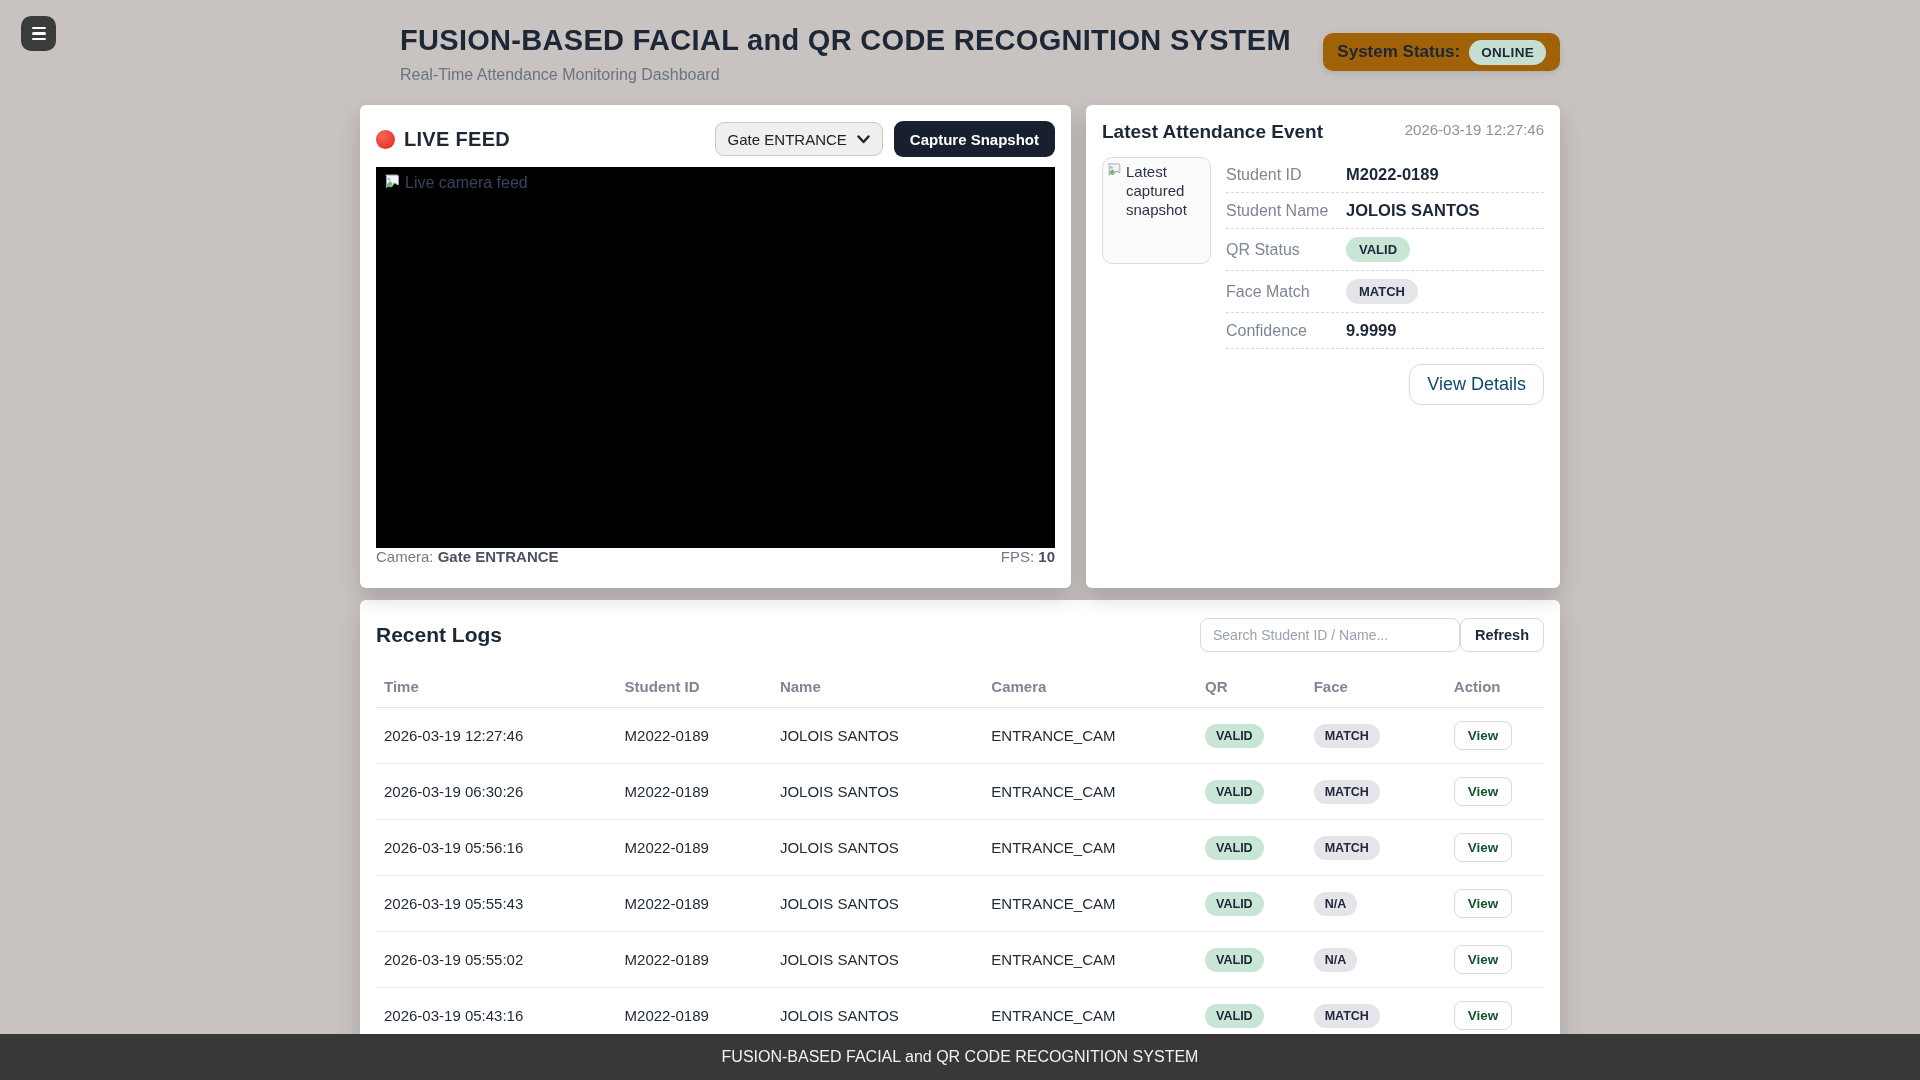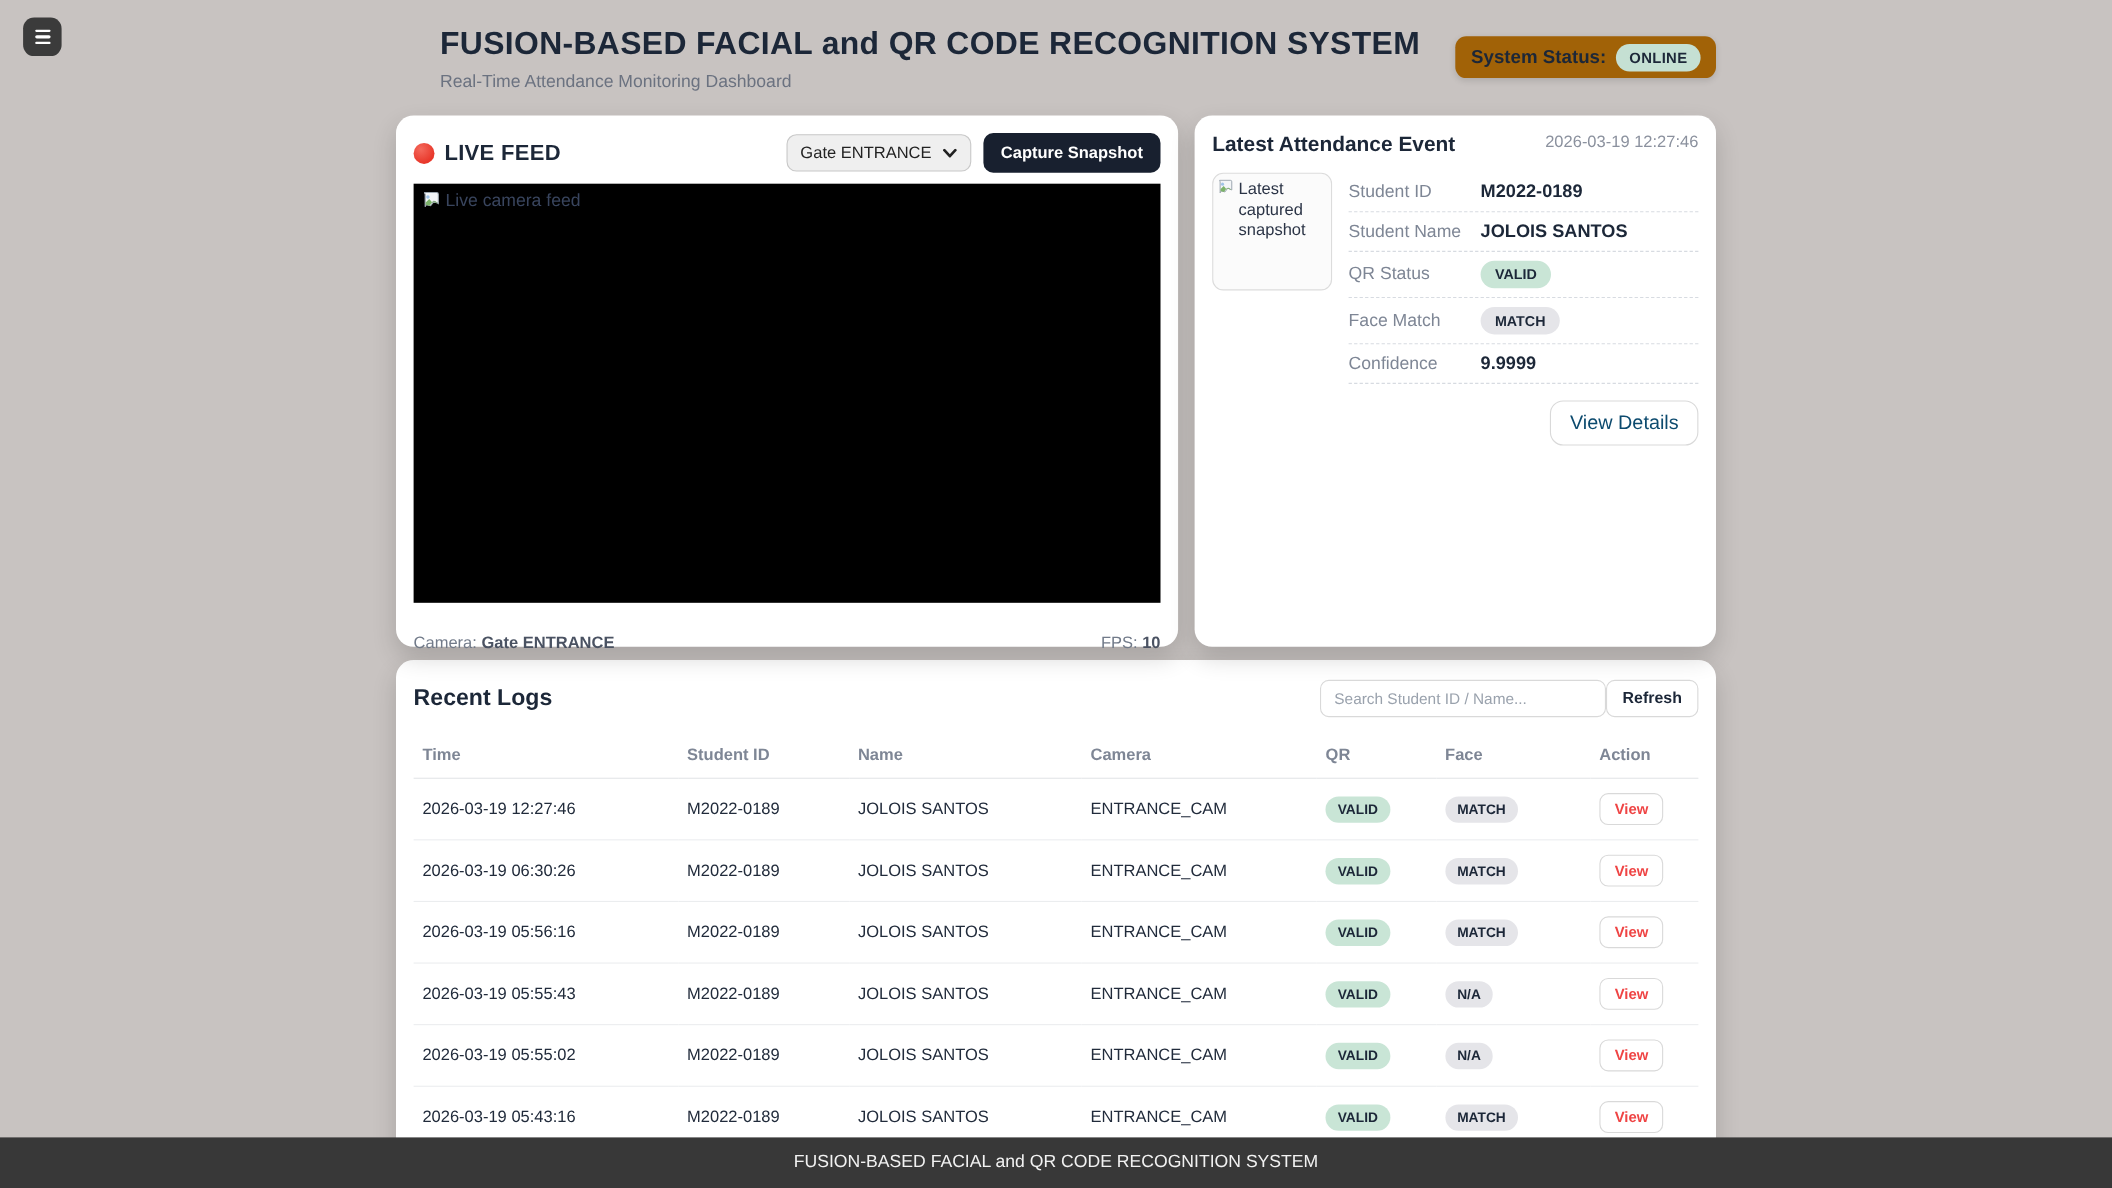--- a/index.html
+++ b/index.html
@@ -23,42 +23,42 @@
   .page-title { font-size:29px; font-weight:bold; color:#1c2738; letter-spacing:.3px; }
   .page-subtitle { margin-top:9px; font-size:16px; color:#6b7280; }
   .status-box { position:absolute; right:0; top:33px; height:38px; padding:0 14px;
     background:#a16207; border-radius:10px; display:flex; align-items:center; gap:9px;
     box-shadow:0 2px 6px rgba(0,0,0,.12); }
   .status-label { font-size:17px; font-weight:bold; color:#1c2738; }
   .badge { display:inline-block; border-radius:999px; font-weight:bold; color:#1c2738; }
   .badge-online { background:#c5e0d3; padding:5px 12px; font-size:13.5px; letter-spacing:.3px; }
 
   
-  .card { background:#ffffff; border-radius:16px; padding:16px;
+  .card { background:#ffffff; border-radius:6px; padding:16px;
     box-shadow:0 10px 22px rgba(0,0,0,.16); }
   .main-grid { display:grid; grid-template-columns:711px 474px; gap:15px; }
 
   
   .live-card { height:483px; }
   .live-head { display:flex; align-items:center; justify-content:space-between; height:36px; }
   .live-title-wrap { display:flex; align-items:center; gap:9px; }
   .live-dot { width:19px; height:19px; border-radius:50%;
     background:radial-gradient(circle at 35% 30%, #f4695c, #e8372a 70%); }
   .live-title { font-size:20px; font-weight:bold; color:#1c2738; letter-spacing:.3px; }
   .live-controls { display:flex; align-items:center; gap:11px; }
   .cam-select { height:34px; min-width:136px; background:#efefef; border:1px solid #c8c8c8;
     border-radius:9px; display:flex; align-items:center; gap:10px; padding:0 12px;
     font-size:15px; color:#222; cursor:pointer; }
   .cam-select .chev { display:flex; }
   .btn-dark { height:36px; padding:0 16px; background:#18202f; color:#fff; border:none;
     border-radius:9px; font-size:15px; font-weight:bold; cursor:pointer; font-family:inherit; }
   .video { width:679px; height:381px; background:#000; margin-top:10px; padding:7px 8px; }
   .alt-wrap { display:flex; align-items:flex-start; gap:4px; }
   .alt-text-dark { font-size:16px; color:#39455e; }
-  .video-meta { display:flex; justify-content:space-between; margin-top:28px;
+  .video-meta { display:flex; justify-content:space-between; margin-top:0;
     font-size:15px; color:#717a89; }
   .video-meta b { color:#4a5262; }
 
   
   .latest-card { height:483px; }
   .latest-head { display:flex; align-items:flex-start; justify-content:space-between; }
   .latest-title { font-size:19px; font-weight:bold; color:#1c2738; }
   .latest-time { font-size:15px; color:#8b919e; }
   .latest-body { display:flex; gap:15px; margin-top:14px; }
   .snapshot { flex:0 0 109px; height:107px; background:#fbfbfb; border:1px solid #dcdcdc;
@@ -90,21 +90,21 @@
   table.logs { width:100%; border-collapse:collapse; margin-top:14px; }
   table.logs th { text-align:left; font-size:15px; font-weight:bold; color:#7e8695;
     padding:12px 8px; border-bottom:1px solid #e3e5e8; }
   table.logs td { font-size:15px; color:#212b3b; padding:13px 8px;
     border-bottom:1px solid #ebedef; }
   .pill { display:inline-block; border-radius:999px; font-weight:bold; color:#1c2738;
     font-size:12.5px; padding:5px 11px; }
   .pill-green { background:#c9e5d6; }
   .pill-gray  { background:#e5e5e9; }
   .btn-view { background:#fff; border:1px solid #d9d9d9; border-radius:8px;
-    padding:6px 13px; font-size:13.5px; font-weight:bold; color:#ef4444; cursor:pointer;
+    padding:6px 13px; font-size:13.5px; font-weight:bold; color:#14532d; cursor:pointer;
     font-family:inherit; }
 
   
   .footer { position:absolute; left:0; bottom:0; width:1920px; height:46px;
     background:#383838; color:#f2f2f2; display:flex; align-items:center;
     justify-content:center; font-size:16px; z-index:20; }
 </style>
 </head>
 <body>
 

